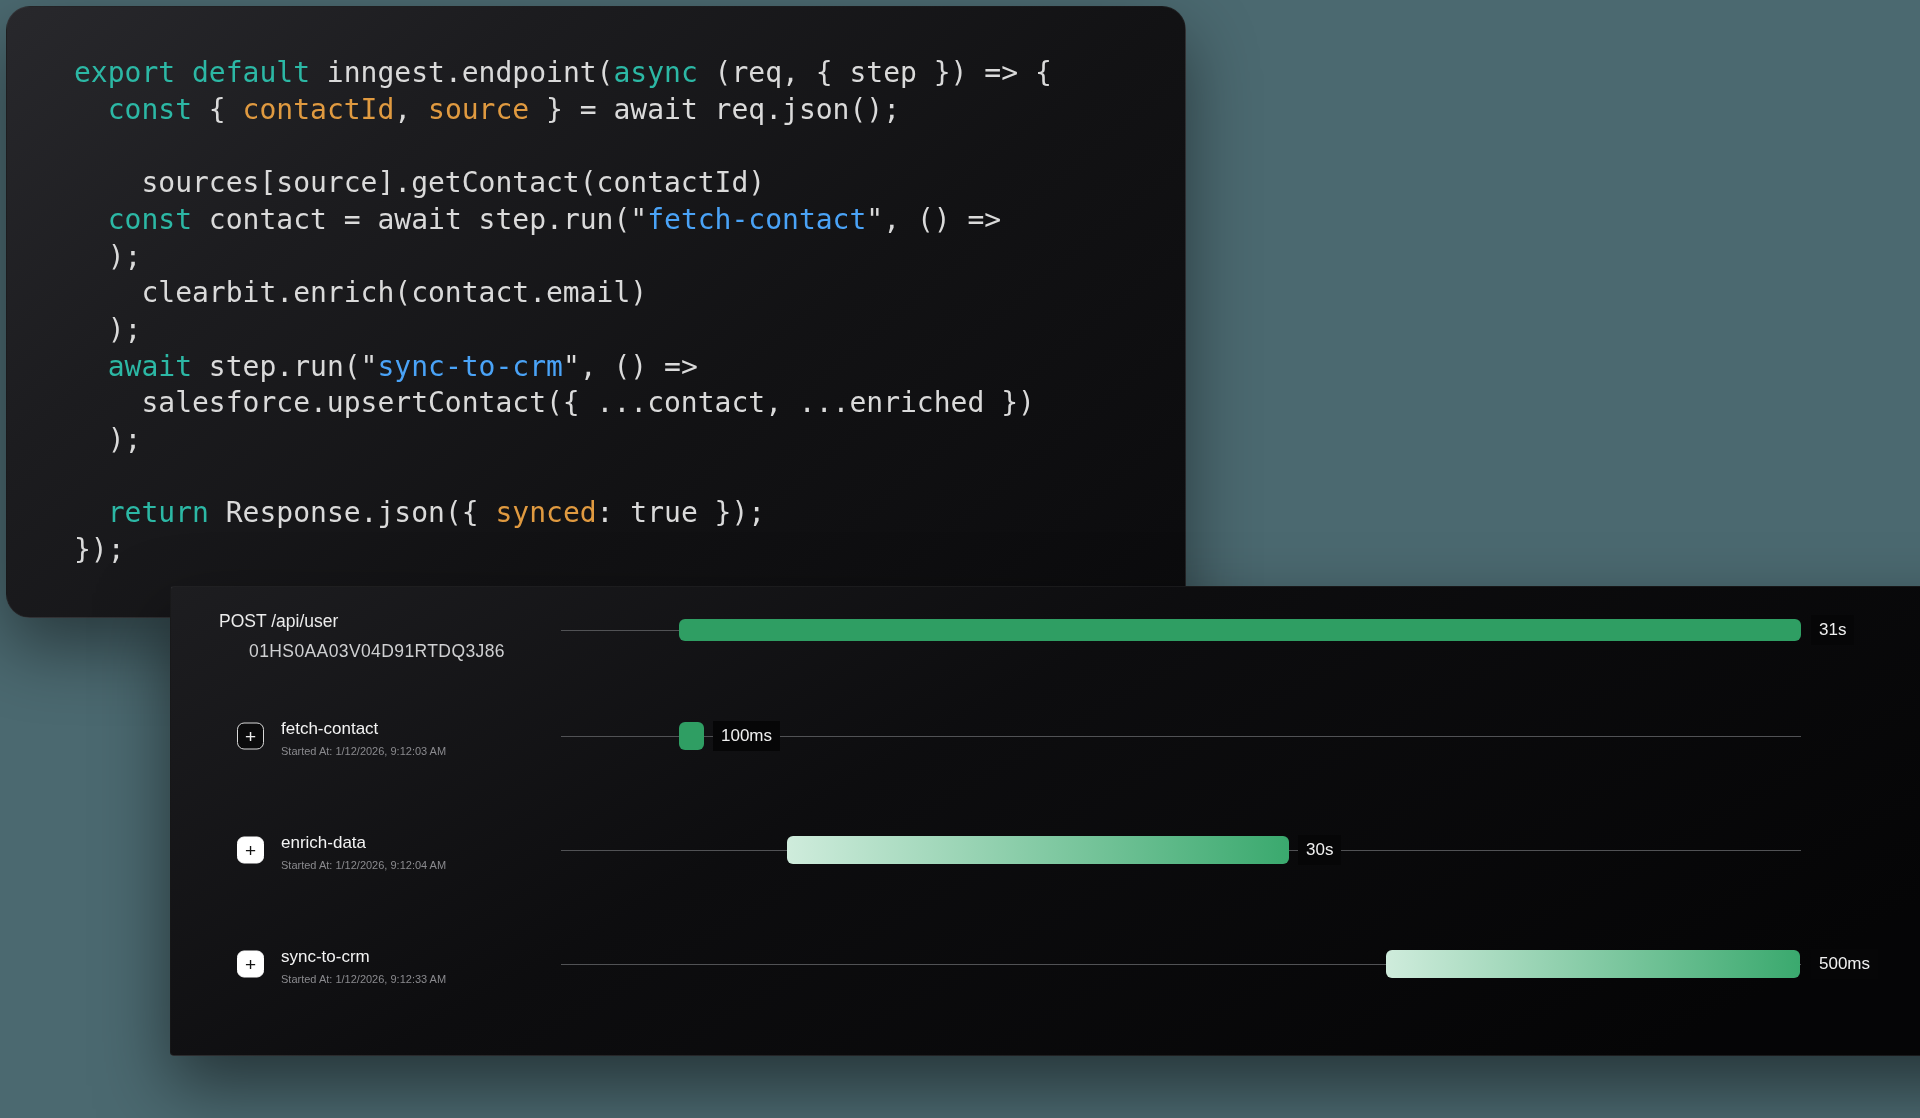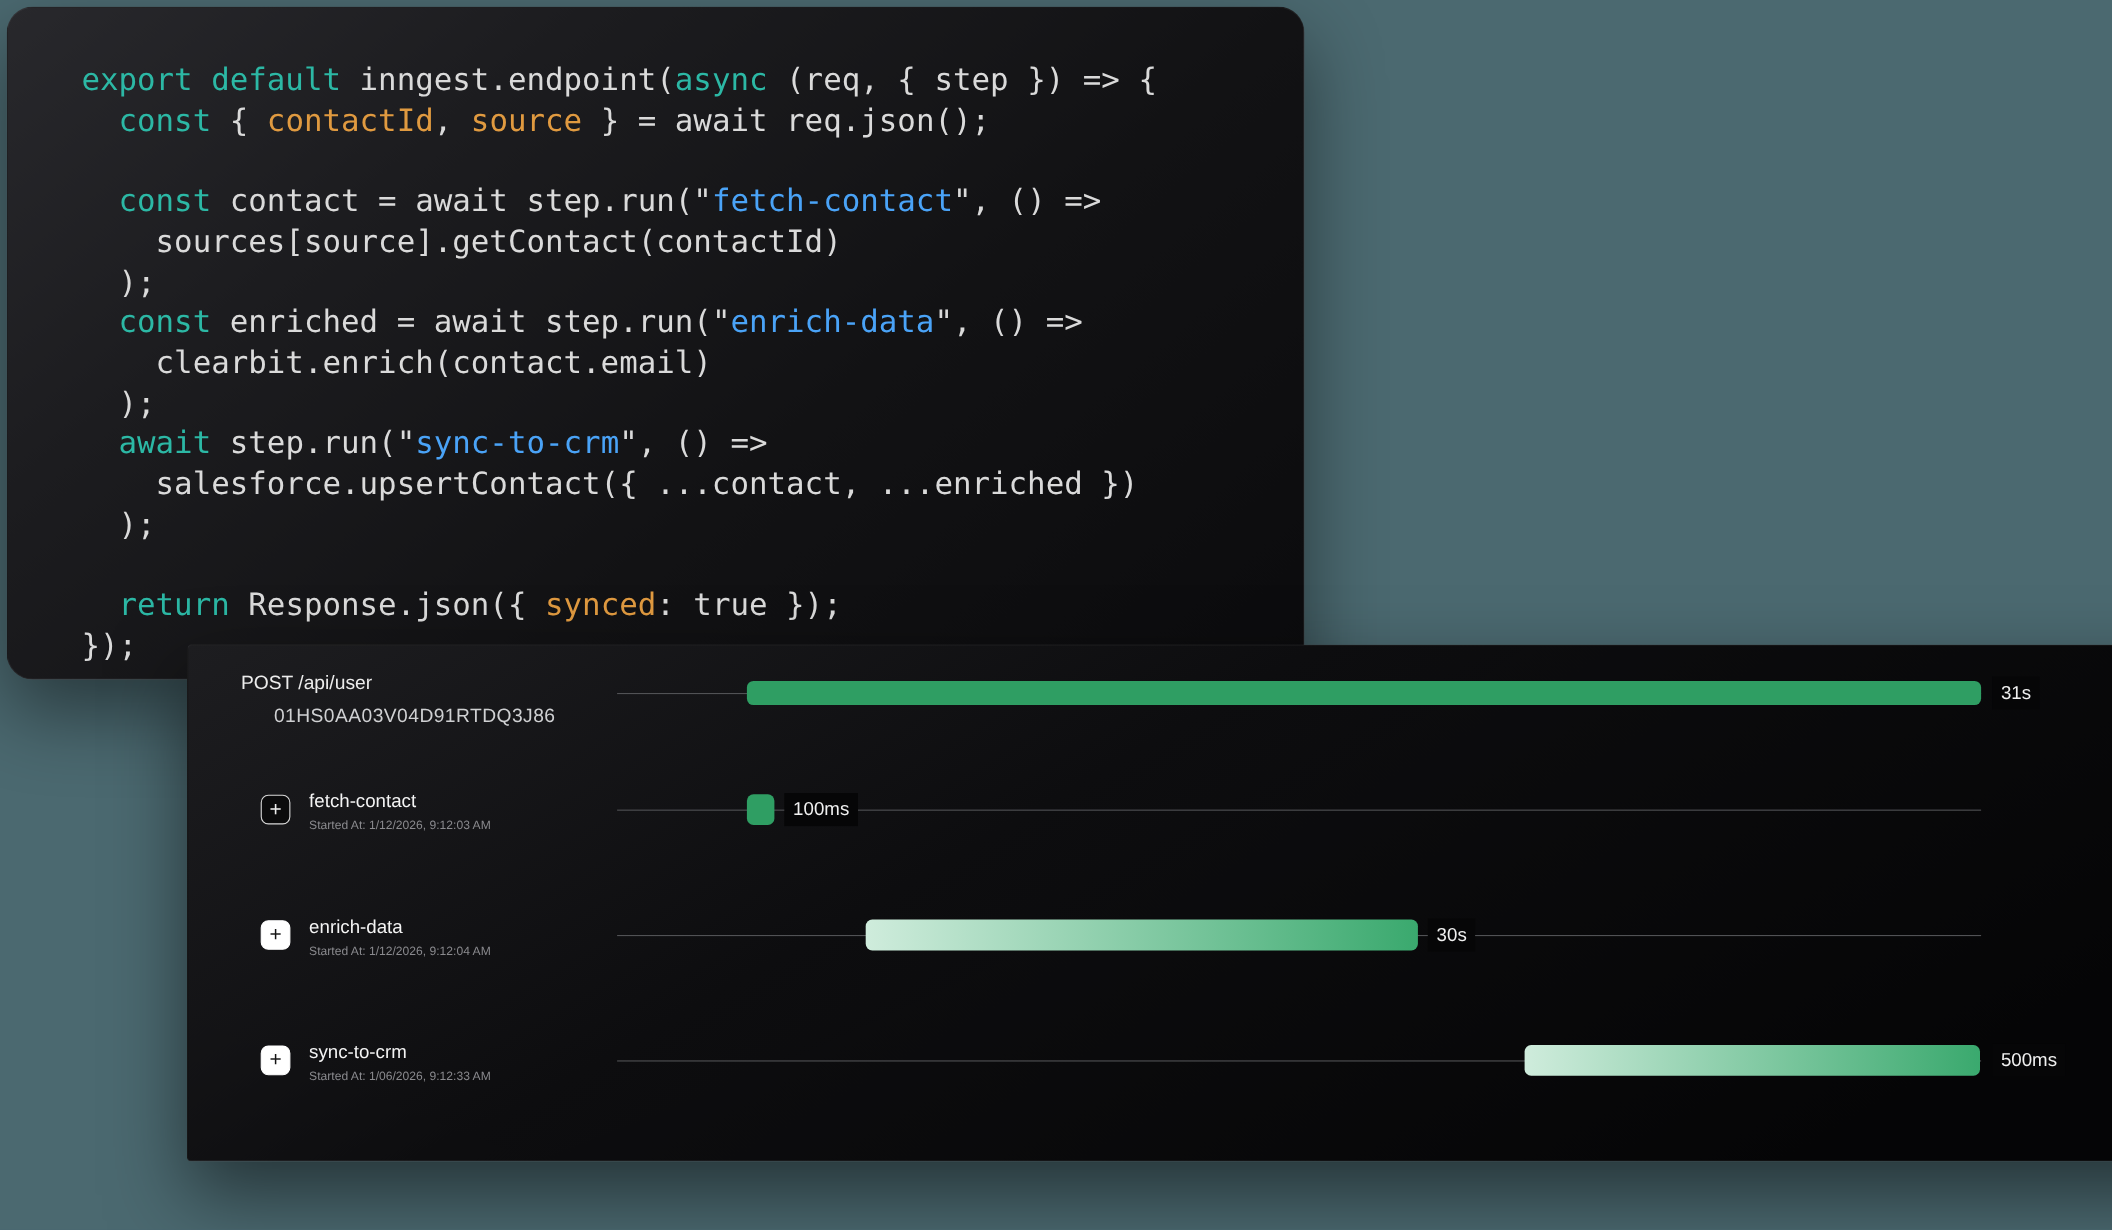--- a/index.html
+++ b/index.html
@@ -67,24 +67,23 @@
   }
 </style>
 </head>
 <body style="--page-bg: #4b6970; --tok-kw: #2cb8a5; --tok-pl: #dadada; --tok-prop: #e09a40; --tok-str: #4aa3f7; --bar-solid: #2f9e63; --grad-start: #cfecdc; --grad-end: #3aa96e; --line-col: #515255;">
 
 <div class="code-card">
   <div>
       <div class="code-line"><span class="tok-kw">export default</span><span class="tok-pl"> inngest.endpoint(</span><span class="tok-kw">async</span><span class="tok-pl"> (req, { step }) =&gt; {</span></div>
       <div class="code-line"><span class="tok-pl">  </span><span class="tok-kw">const</span><span class="tok-pl"> { </span><span class="tok-prop">contactId</span><span class="tok-pl">, </span><span class="tok-prop">source</span><span class="tok-pl"> } = await req.json();</span></div>
       <div class="code-line">&nbsp;</div>
+      <div class="code-line"><span class="tok-pl">    sources[source].getContact(contactId)</span></div>
       <div class="code-line"><span class="tok-pl">  </span><span class="tok-kw">const</span><span class="tok-pl"> contact = await step.run("</span><span class="tok-str">fetch-contact</span><span class="tok-pl">", () =&gt;</span></div>
-      <div class="code-line"><span class="tok-pl">    sources[source].getContact(contactId)</span></div>
       <div class="code-line"><span class="tok-pl">  );</span></div>
-      <div class="code-line"><span class="tok-pl">  </span><span class="tok-kw">const</span><span class="tok-pl"> enriched = await step.run("</span><span class="tok-str">enrich-data</span><span class="tok-pl">", () =&gt;</span></div>
       <div class="code-line"><span class="tok-pl">    clearbit.enrich(contact.email)</span></div>
       <div class="code-line"><span class="tok-pl">  );</span></div>
       <div class="code-line"><span class="tok-pl">  </span><span class="tok-kw">await</span><span class="tok-pl"> step.run("</span><span class="tok-str">sync-to-crm</span><span class="tok-pl">", () =&gt;</span></div>
       <div class="code-line"><span class="tok-pl">    salesforce.upsertContact({ ...contact, ...enriched })</span></div>
       <div class="code-line"><span class="tok-pl">  );</span></div>
       <div class="code-line">&nbsp;</div>
       <div class="code-line"><span class="tok-pl">  </span><span class="tok-kw">return</span><span class="tok-pl"> Response.json({ </span><span class="tok-prop">synced</span><span class="tok-pl">: true });</span></div>
       <div class="code-line"><span class="tok-pl">});</span></div>
     </div>
 </div>
@@ -128,21 +127,21 @@
         <div class="track-bar bar-grad" style="left: 226px; width: 502px; height: 28px;"></div>
         <div class="track-label" style="left: 737px;">30s</div>
       </div>
     </div>
     <div class="trace-row" style="top: 377px;">
       <div class="plus-btn plus-light">
         <span>+</span>
       </div>
       <div class="step-head">
         <div class="step-name">sync-to-crm</div>
-        <div class="step-started">Started At: 1/06/2026, 9:12:33 AM</div>
+        <div class="step-started">Started At: 1/12/2026, 9:12:33 AM</div>
       </div>
       <div class="row-track">
         <div class="track-line"></div>
         <div class="track-bar bar-grad" style="left: 825px; width: 414px; height: 28px;"></div>
         <div class="track-label" style="left: 1250px;">500ms</div>
       </div>
     </div>
   </div>
 
 </body></html>

